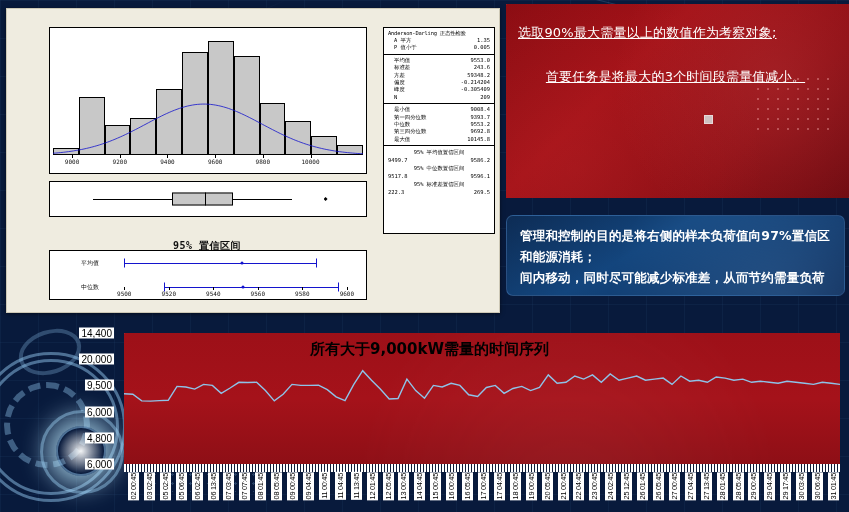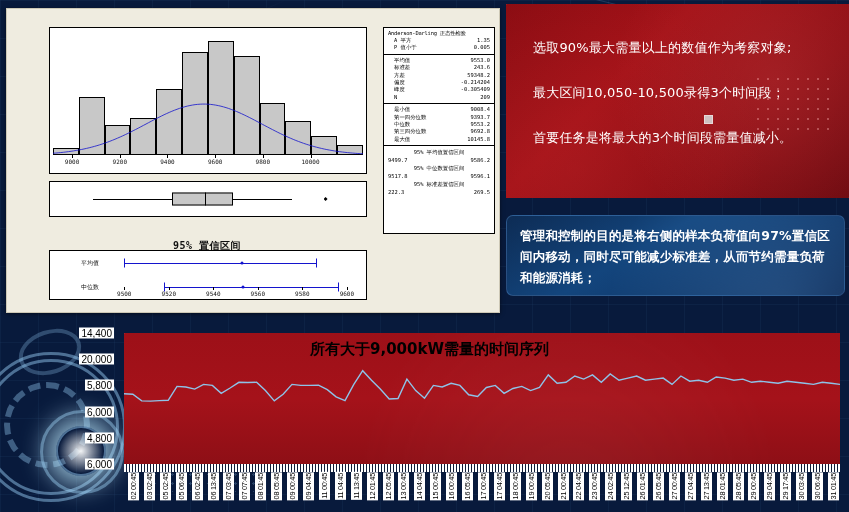--- a/index.html
+++ b/index.html
@@ -101,22 +101,22 @@
       radial-gradient(circle at 20% 85%, rgba(255,90,90,.10), rgba(0,0,0,0) 60%);}
   .redbox .lines{position:absolute;inset:0;opacity:.30;
     background-image:
       linear-gradient(115deg, rgba(255,180,180,.30) 0 1px, transparent 1px 26px),
       linear-gradient(-62deg, rgba(255,160,160,.20) 0 1px, transparent 1px 42px);}
   .redbox .rdots{position:absolute;right:16px;top:70px;width:80px;height:60px;opacity:.45;
     background-image:radial-gradient(rgba(255,190,190,.8) 1.2px,transparent 1.4px);background-size:10px 10px;}
   .redtxt{position:relative;z-index:3;padding:14px 16px 0 12px;color:#fff;
     font-size:13px;line-height:30px;letter-spacing:.2px;
     font-family:"DejaVu Sans","Liberation Sans",sans-serif;}
-  .redtxt p{margin:15px;white-space:nowrap;}
-  .redtxt p.gap{margin-top:14px;}
+  .redtxt p{margin:0;white-space:nowrap;text-decoration:underline;}
+  .redtxt p.gap{margin-top:14px;text-align:center;}
   .red-cursor{position:absolute;z-index:4;left:704px;top:115px;width:7px;height:7px;
     border:1px solid #e8d8d8;background:#cfc2c2;}
 
   
   .bluebox{position:absolute;left:506px;top:215px;width:337px;height:79px;border-radius:7px;
     background:linear-gradient(150deg,#0d2c55 0%,#13457d 40%,#0f3566 75%,#0a2550 100%);
     border:1px solid rgba(130,190,255,.25);overflow:hidden;}
   .bluebox::after{content:"";position:absolute;inset:0;
     background:radial-gradient(circle at 82% 120%, rgba(120,190,255,.22), rgba(0,0,0,0) 60%);}
   .bluetxt{position:relative;z-index:3;padding:9px 14px 0 13px;color:#fff;font-weight:bold;
@@ -338,44 +338,43 @@
           </div>
       </div>
     </div>
   </div>
 
   <div class="redbox">
     <div class="lines"></div>
     <div class="rdots"></div>
     <div class="redtxt">
       <p>选取90%最大需量以上的数值作为考察对象;</p>
-      <p>最大区间10,050-10,500录得3个时间段；</p>
       <p class="gap">首要任务是将最大的3个时间段需量值减小。</p>
     </div>
   </div>
   <div class="red-cursor"></div>
 
   <div class="bluebox">
     <div class="bluetxt">
       <p>管理和控制的目的是将右侧的样本负荷值向97%置信区</p>
+      <p>和能源消耗；</p>
       <p>间内移动，同时尽可能减少标准差，从而节约需量负荷</p>
-      <p>和能源消耗；</p>
     </div>
   </div>
 
   <div class="ts-wrap">
     <div id="ts-yaxis">
         <div class="yrow" style="top: 11px;">
           <div class="ts-ylab" style="right: 10px; position: absolute; top: 0px;">14,400</div>
         </div>
         <div class="yrow" style="top: 37.2px;">
           <div class="ts-ylab" style="right: 10px; position: absolute; top: 0px;">20,000</div>
         </div>
         <div class="yrow" style="top: 63.4px;">
-          <div class="ts-ylab" style="right: 10px; position: absolute; top: 0px;">5,800</div>
+          <div class="ts-ylab" style="right: 10px; position: absolute; top: 0px;">9,500</div>
         </div>
         <div class="yrow" style="top: 89.6px;">
           <div class="ts-ylab" style="right: 10px; position: absolute; top: 0px;">6,000</div>
         </div>
         <div class="yrow" style="top: 115.8px;">
           <div class="ts-ylab" style="right: 10px; position: absolute; top: 0px;">4,800</div>
         </div>
         <div class="yrow" style="top: 142px;">
           <div class="ts-ylab" style="right: 10px; position: absolute; top: 0px;">6,000</div>
         </div>

